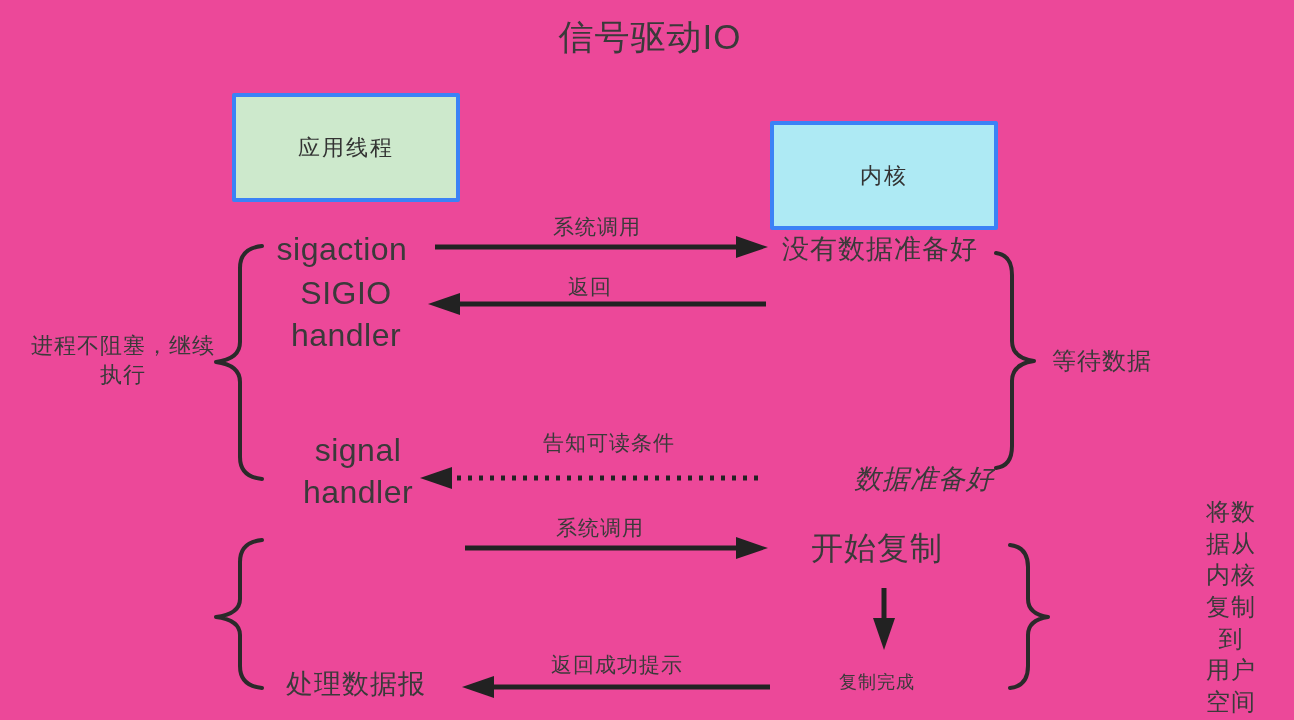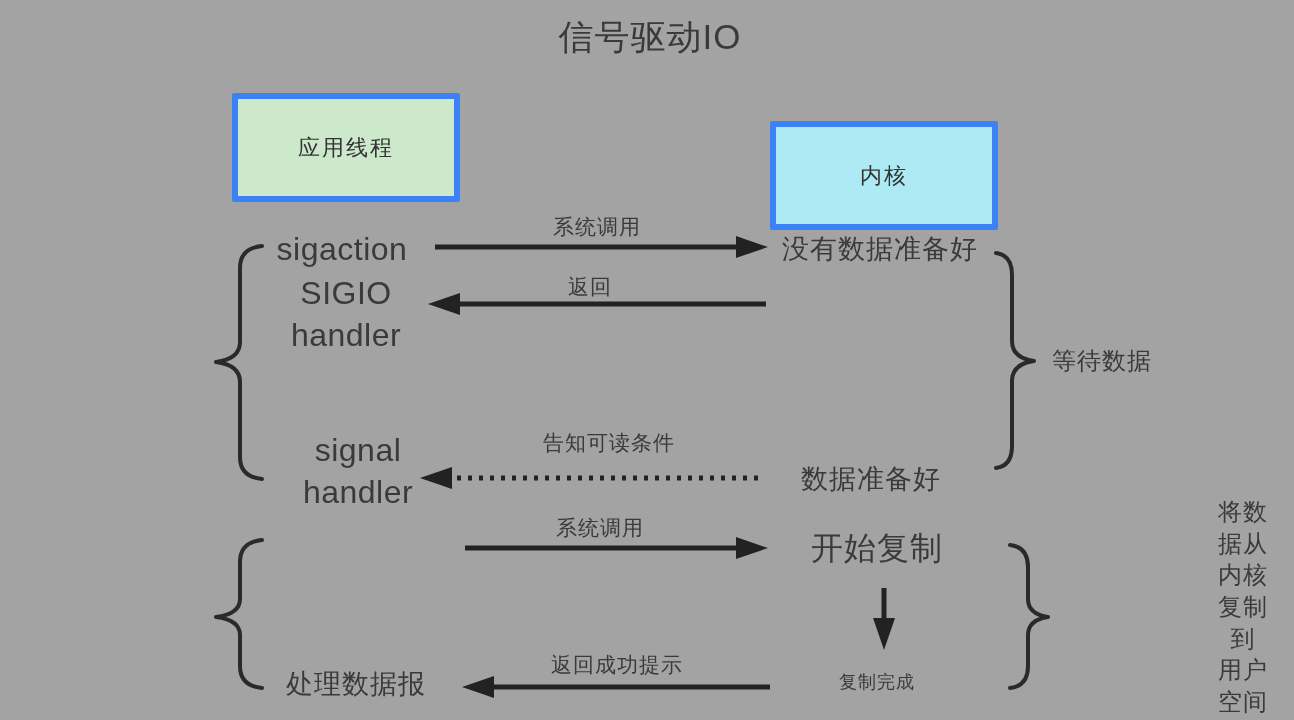--- a/index.html
+++ b/index.html
@@ -1,19 +1,19 @@
 <!DOCTYPE html>
 <html><head>
 <meta charset="utf-8">
 <style>
   html,body{margin:0;padding:0;background:#ffffff;}
   #canvas{
     position:relative;
     width:1294px;height:720px;
-    background:#a3a3a3;
+    background:#ec4899;
     font-family:"Liberation Sans","DejaVu Sans",sans-serif;
     color:#3a3a3a;
     overflow:hidden;
   }
   svg.layer{position:absolute;left:0;top:0;z-index:1;}
   .txt{
     position:absolute;
     transform:translate(-50%,-50%);
     white-space:pre-line;
     text-align:center;
@@ -22,21 +22,21 @@
     line-height:1.32;
   }
   .title{font-size:35px;letter-spacing:1px;}
   .rowlabel{font-size:27px;letter-spacing:1px;}
   .mono-en{font-size:32px;letter-spacing:0.5px;}
   .arrowlabel{font-size:21px;letter-spacing:1px;}
   .sidenote{font-size:22px;letter-spacing:1px;}
   .box{
     position:absolute;
     width:228px;height:109px;
-    border:6px solid #3b82f6;
+    border:4px solid #3b82f6;
     border-radius:2px;
     box-sizing:border-box;
     display:flex;align-items:center;justify-content:center;
     z-index:2;
   }
   .box .boxlabel{font-size:22px;letter-spacing:2px;color:#333;}
   #app-box{left:232px;top:93px;background:#cde9cc;}
   #kernel-box{left:770px;top:93px;background:#aeeaf4;margin-top:28px;}
   .stroke{stroke:#222222;fill:none;stroke-width:5;}
   .dotted{stroke-dasharray:4 7;}
@@ -96,27 +96,29 @@
   </div>
 
   <div class="txt mono-en" style="left:342px;top:249px;">sigaction</div>
   <div class="txt mono-en" style="left:346px;top:314px;">SIGIO
 handler</div>
   <div class="txt mono-en" style="left:358px;top:471px;">signal
 handler</div>
   <div class="txt rowlabel" style="left:880px;top:250px;">没有数据准备好</div>
 
   <div class="txt rowlabel" style="left:356px;top:685px;">处理数据报</div>
-  <div class="txt rowlabel" style="left:871px;top:480px;">数据准备好</div>
+  <div class="txt rowlabel" style="left:924px;top:480px;font-style:italic;">数据准备好</div>
   <div class="txt rowlabel" style="left:877px;top:548px;font-size:32px;">开始复制</div>
   <div class="txt rowlabel" style="left:877px;top:683px;font-size:18px;">复制完成</div>
 
   <div class="txt arrowlabel" style="left:597px;top:227px;">系统调用</div>
   <div class="txt arrowlabel" style="left:590px;top:287px;">返回</div>
   <div class="txt arrowlabel" style="left:609px;top:443px;">告知可读条件</div>
   <div class="txt arrowlabel" style="left:600px;top:528px;">系统调用</div>
   <div class="txt arrowlabel" style="left:617px;top:665px;">返回成功提示</div>
 
+  <div class="txt sidenote" style="left:123px;top:360px;">进程不阻塞，继续
+执行</div>
   <div class="txt sidenote" style="left:1102px;top:361px;font-size:24px;">等待数据</div>
-  <div class="txt sidenote" style="left:1231px;top:607px;font-size:24px;margin-left:12px;">将数据从内核复制到
+  <div class="txt sidenote" style="left:1231px;top:607px;font-size:24px;">将数据从内核复制到
 用户空间</div>
 
 </div>
 
 </body></html>

